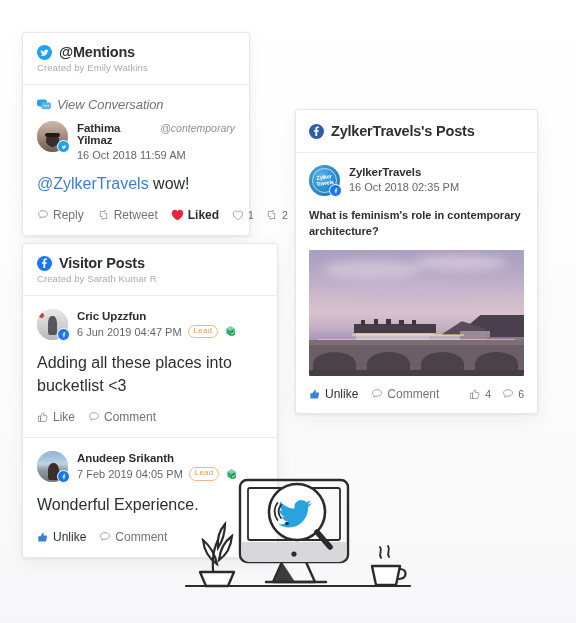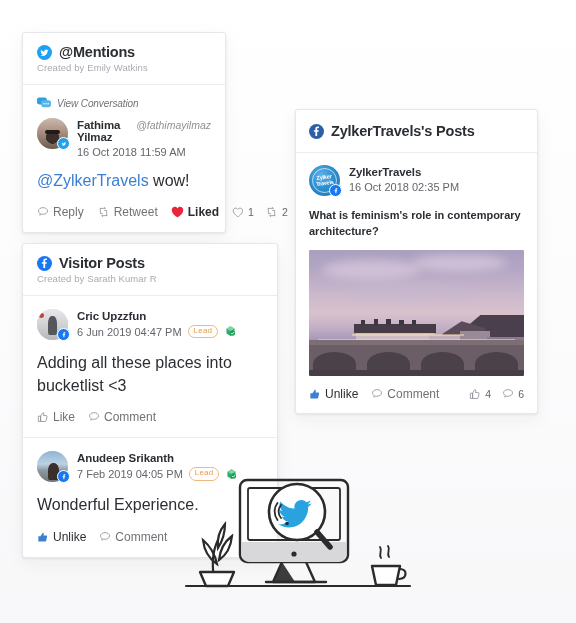--- a/index.html
+++ b/index.html
@@ -21,40 +21,40 @@
 
   .card {
     position: absolute;
     background: #ffffff;
     border: 1px solid #e6e7ea;
     border-radius: 3px;
     box-shadow: 0 1px 3px rgba(30,35,45,.07), 0 6px 18px rgba(30,35,45,.05);
   }
 
   
-  #card-mentions { left: 22px;  top: 32px;  width: 204px; }
+  #card-mentions { left: 22px;  top: 32px;  width: 228px; }
   #card-visitor  { left: 22px;  top: 243px; width: 256px; }
   #card-fbposts  { left: 295px; top: 109px; width: 243px; }
 
   
   .card-head { padding: 11px 14px 11px 14px; border-bottom: 1px solid #ececee; }
   .head-row { display: flex; align-items: center; gap: 7px; }
   .head-title {
     font-size: 14.5px; font-weight: bold; color: #2b2f33; letter-spacing: -.2px;
     white-space: nowrap;
   }
   .head-sub { font-size: 9.5px; color: #a7abb1; margin-top: 2px; letter-spacing: .1px; }
 
   .ic { display: inline-block; flex: none; line-height: 0; }
 
   
   .m-body { padding: 12px 14px 13px 14px; }
   .conv-row { display: flex; align-items: center; gap: 6px; margin-bottom: 9px; }
   .conv-text {
-    font-size: 10px; font-style: italic; color: #6f7377; letter-spacing: -.1px;
+    font-size: 13px; font-style: italic; color: #6f7377; letter-spacing: -.1px;
   }
 
   .post-head { display: flex; gap: 9px; align-items: flex-start; }
   .av-wrap { position: relative; flex: none; width: 31px; height: 31px; }
   .av {
     width: 31px; height: 31px; border-radius: 50%;
     overflow: hidden; position: relative; background: #cfd3d8;
   }
   .av-badge {
     position: absolute; right: -2px; bottom: -1px;
@@ -182,21 +182,21 @@
             </div>
           <div class="av-badge b-tw">
             <svg width="8" height="8" viewBox="0 0 24 24">
                 <path fill="#fff" d="M18.6 8.3c-.5.2-1 .4-1.5.4.6-.3 1-.9 1.2-1.5-.5.3-1.1.6-1.7.7-.5-.5-1.2-.9-2-.9-1.5 0-2.7 1.2-2.7 2.7 0 .2 0 .4.1.6-2.3-.1-4.3-1.2-5.6-2.9-.2.4-.4.9-.4 1.4 0 .9.5 1.8 1.2 2.2-.4 0-.9-.1-1.2-.3 0 1.3.9 2.4 2.1 2.6-.2.1-.5.1-.7.1-.2 0-.3 0-.5-.1.3 1.1 1.3 1.8 2.5 1.9-.9.7-2 1.1-3.3 1.1h-.6c1.2.7 2.5 1.2 4 1.2 4.8 0 7.4-4 7.4-7.4v-.3c.5-.4 1-.9 1.4-1.5z"></path>
               </svg>
           </div>
         </div>
         <div class="name-block">
           <div class="nm-line">
             <span class="nm">Fathima Yilmaz</span>
-            <span class="handle">@fathimayilmaz</span>
+            <span class="handle">@contemporary</span>
           </div>
           <div class="dt">16 Oct 2018 11:59 AM</div>
         </div>
       </div>
 
       <div class="ptext">
         <span class="mention">@ZylkerTravels</span><span> wow!</span>
       </div>
 
       <div class="acts">

